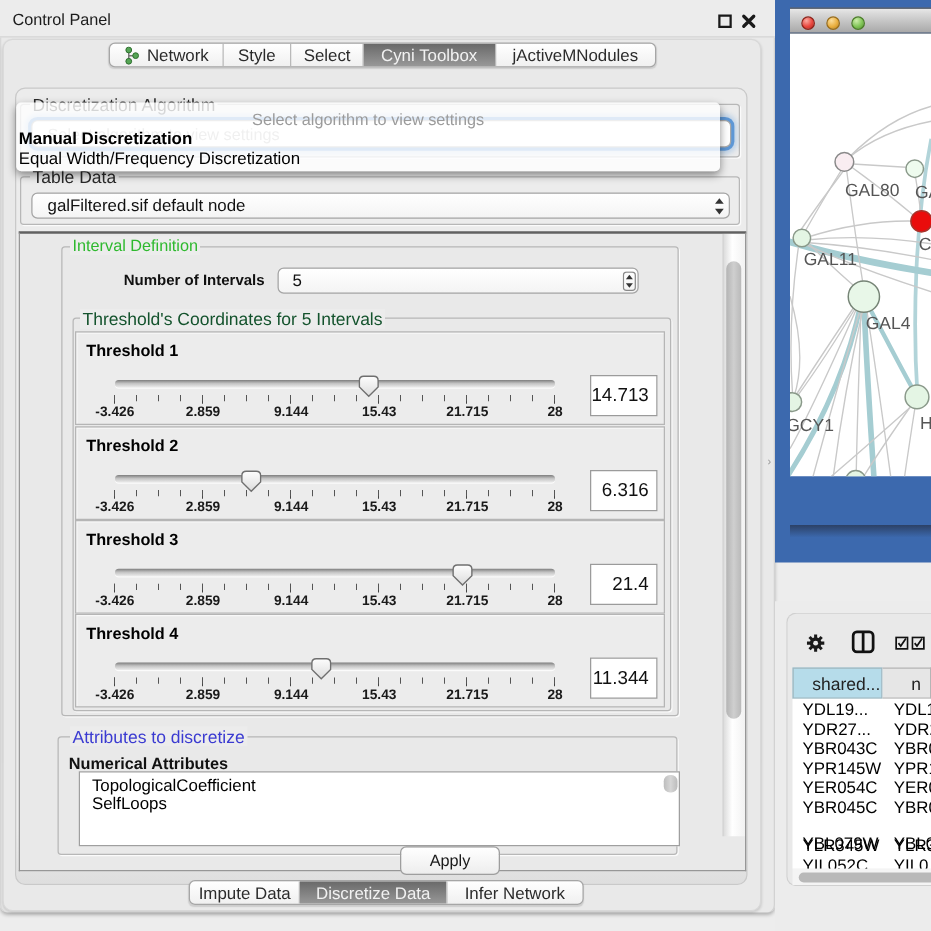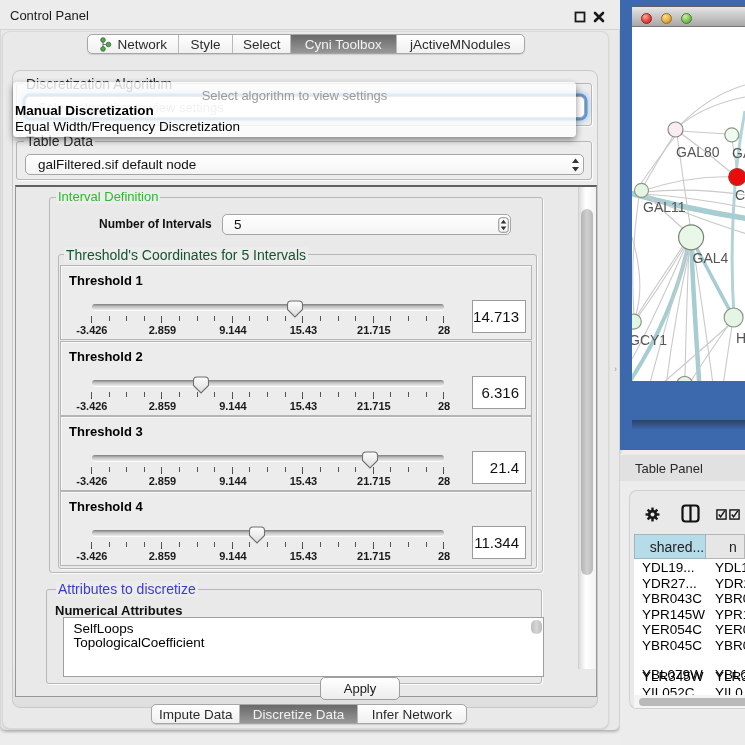--- a/index.html
+++ b/index.html
@@ -233,22 +233,22 @@
       <svg class="thumb" style="left:196.4px" width="17" height="18" viewBox="0 0 17 18">
         <path d="M1 4.5 Q1 1 4.5 1 L12.5 1 Q16 1 16 4.5 L16 9.5 L8.5 17 L1 9.5 Z" fill="url(#tg1)" stroke="#6f6f6f" stroke-width="1.1"></path>
       </svg>
       <div class="vfield">11.344</div>
     </div>
 
     <div class="abs grp" style="left:30px;top:401.5px;width:496px;height:95px"></div>
     <div class="abs grplabel" style="left:40px;top:394px;color:#3b3bd1;font-size:14px">Attributes to discretize</div>
     <div class="abs" style="left:39px;top:415.5px;font-size:13px;font-weight:bold;color:#111">Numerical Attributes</div>
     <div id="numlist" class="abs">
+      <div>TopologicalCoefficient</div>
       <div>SelfLoops</div>
-      <div>TopologicalCoefficient</div>
       <div id="listsb"></div>
     </div>
   </div>
 
   <div class="abs btn" style="left:320px;top:677px;width:80px;height:23px">Apply</div>
 
   <div class="abs seg" style="left:151px;top:704px;width:316px;height:20px">
     <div class="s" style="width:89px">Impute Data</div>
     <div class="s sel" style="width:118px">Discretize Data</div>
     <div class="s" style="width:109px">Infer Network</div>
@@ -315,23 +315,20 @@
         <text x="11" y="185">GAL11</text>
         <text x="60.5" y="236">GAL4</text>
         <text x="-3" y="318">GCY1</text>
         <text x="104" y="316">H</text>
         <text x="54.5" y="380">HAP2</text>
       </g>
     </svg>
   </div>
   <div id="undershadow" class="abs"></div>
 
-  <div id="tpbar" class="abs">
-      <span>Table Panel</span>
-    </div>
   <div id="tparea" class="abs"></div>
   <div id="tcontainer" class="abs"></div>
 
   <svg class="abs" style="left:645px;top:507px" width="15" height="15" viewBox="0 0 16 16">
     <g fill="#1a1a1a">
       <circle cx="8" cy="8" r="5"></circle>
       <g stroke="#1a1a1a" stroke-width="2.6">
         <path d="M8 0.6 V15.4"></path>
         <path d="M0.6 8 H15.4"></path>
         <path d="M2.8 2.8 L13.2 13.2"></path>

